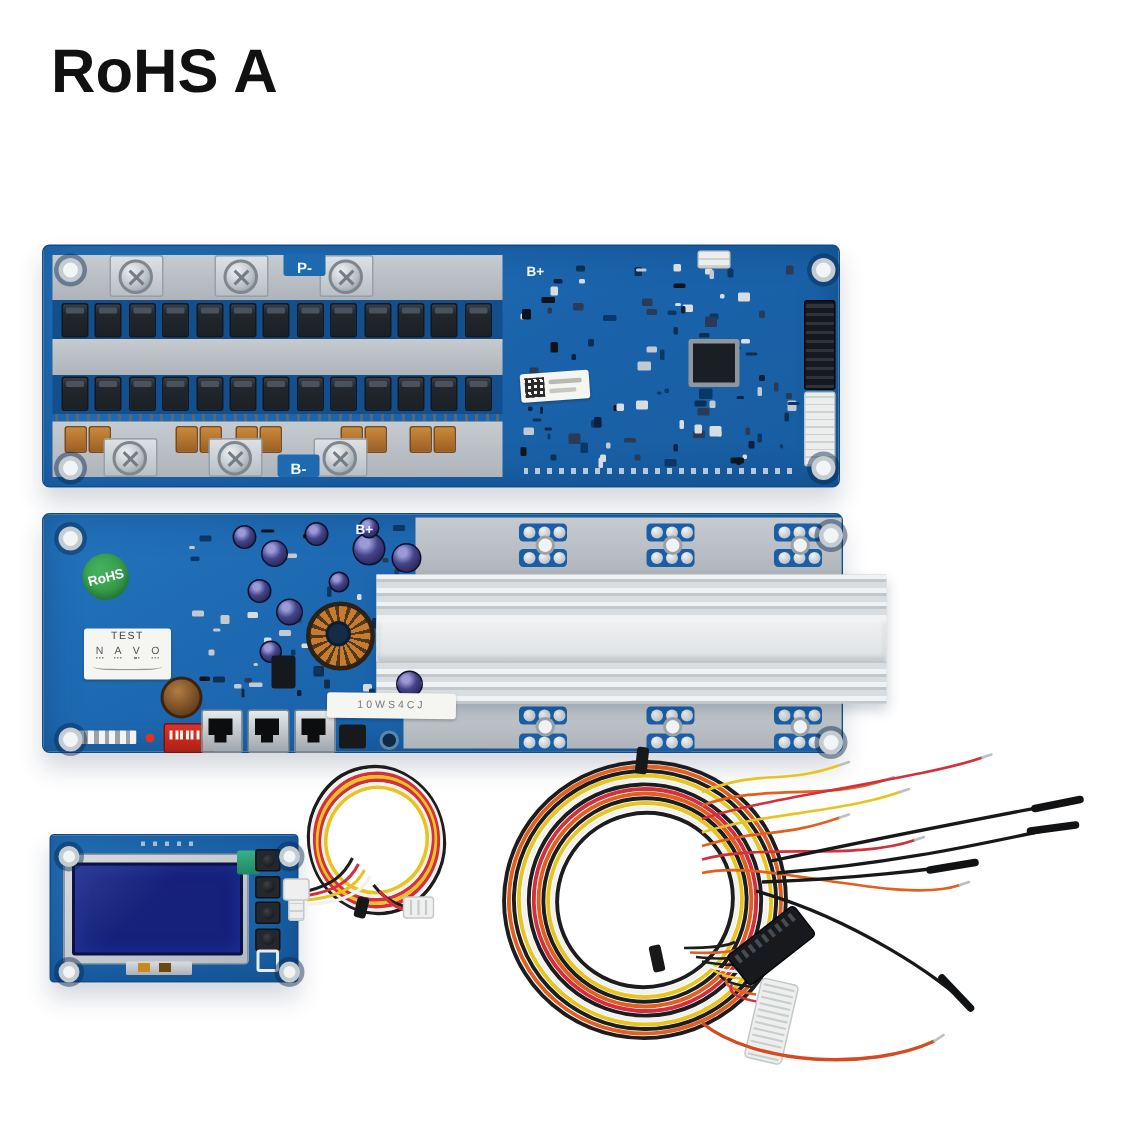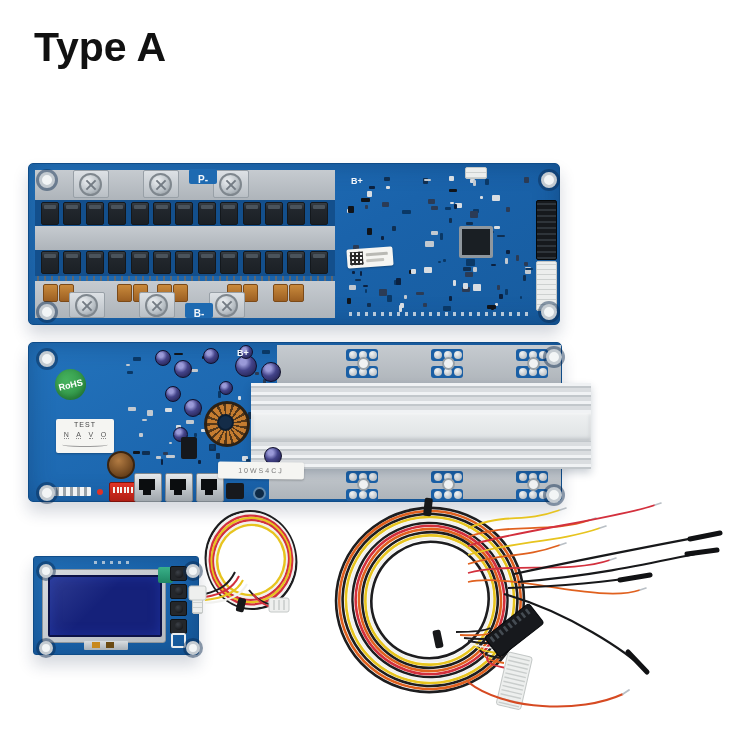--- a/index.html
+++ b/index.html
@@ -71,21 +71,21 @@
   .btn{position:absolute;width:15px;height:13px;background:#24272b;border-radius:2px;border:1px solid #101214;}
   .btn:before{content:"";position:absolute;left:50%;top:50%;transform:translate(-50%,-50%);
        width:8px;height:8px;border-radius:50%;background:radial-gradient(circle at 35% 30%,#3c4148,#0c0d0f);}
   svg{display:block;}
 </style>
 </head>
 <body>
 
 <div id="stage">
 
-  <div id="title" class="abs">Type A</div>
+  <div id="title" class="abs">RoHS A</div>
 
   <div class="abs board" id="board1" style="left:28px;top:163px;width:530px;height:160px;">
 
     <div class="abs tin dots" style="left:6px;top:6px;width:300px;height:30px;"></div>
     <div class="abs" style="left:6px;top:36px;width:300px;height:5px;"></div>
     <div class="abs" style="left:6px;top:36px;width:300px;height:26px;background:#134f8c;"></div>
     <div class="abs tin dots" style="left:6px;top:62px;width:300px;height:24px;"></div>
     <div class="abs" style="left:6px;top:86px;width:300px;height:26px;background:#134f8c;"></div>
     <div class="abs legsU" style="left:8px;top:112px;width:296px;height:5px;"></div>
     <div class="abs tin dots" style="left:6px;top:117px;width:300px;height:37px;"></div>

